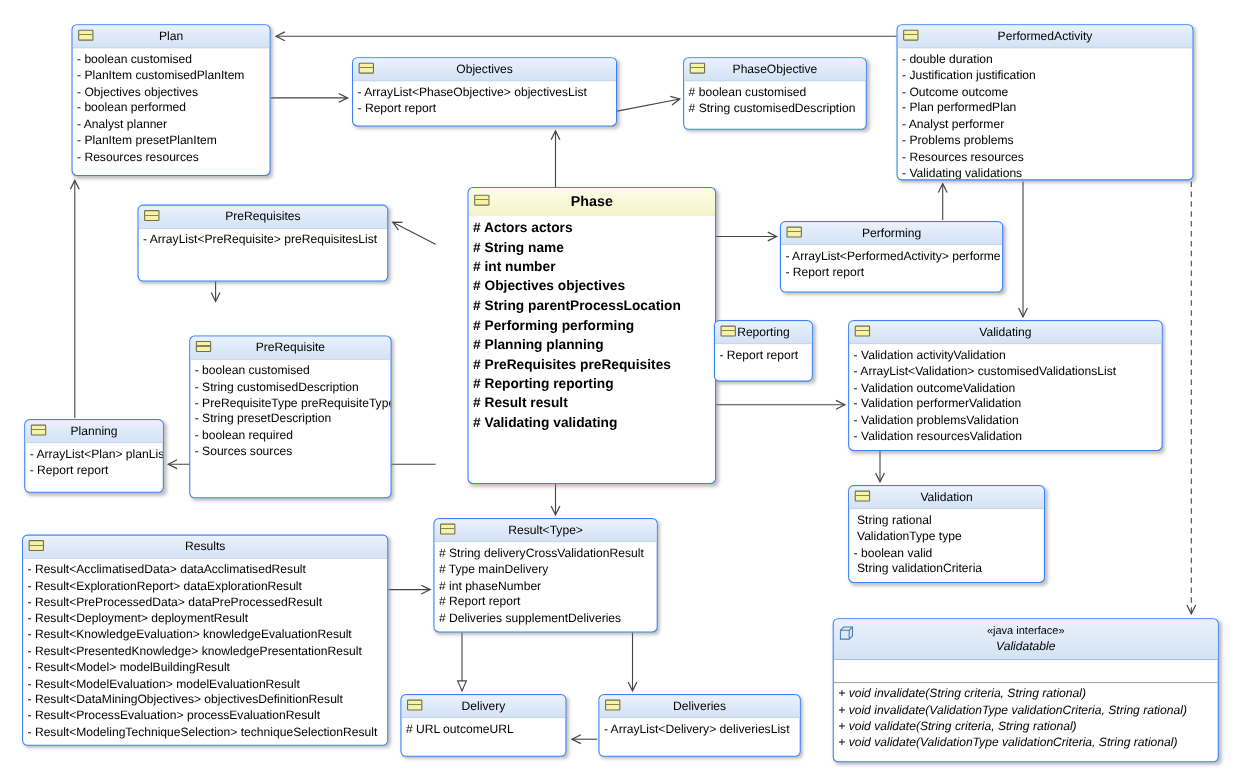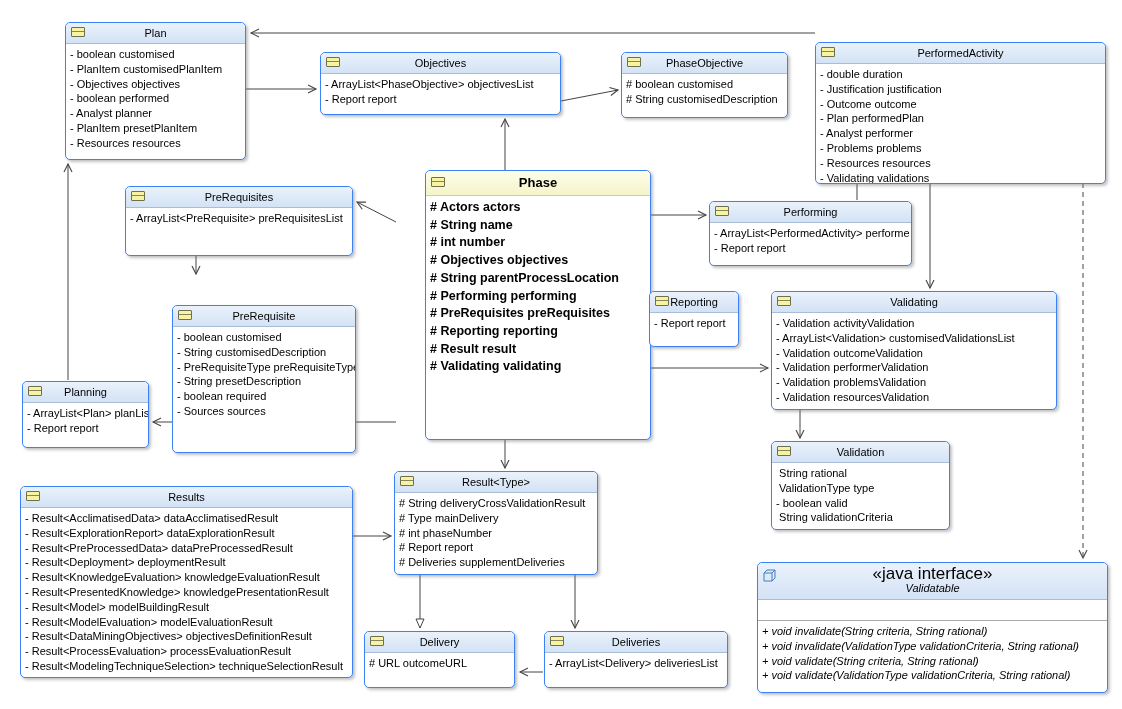--- a/index.html
+++ b/index.html
@@ -53,21 +53,21 @@
     border-bottom:1px solid #cfcf9f;
     font-weight:bold;font-size:13px;
   }
   .emph .cicon{top:6px;}
   .emph .attr{font-weight:bold;font-size:12.5px;line-height:17.7px;}
   
   .iface .hdr{
     height:37px;line-height:normal;
     padding-top:3px;box-sizing:border-box;
   }
-  .iface .stereo{display:block;font-size:17px;line-height:15px;}
+  .iface .stereo{display:block;font-size:10px;line-height:15px;}
   .iface .ititle{display:block;font-size:11px;line-height:15px;font-style:italic;font-weight:normal;}
   .iface .empty-compartment{
     height:20px;border-bottom:1px solid #a9a9a9;
   }
   .iface .attr{font-style:italic;}
   .iicon{
     position:absolute;left:5px;top:6px;width:13px;height:13px;
   }
 </style>
 </head>
@@ -130,21 +130,21 @@
   </div>
 
   <div class="uml-class" style="left:621px;top:52px;width:167px;height:66px;">
     <div class="hdr"><span class="cicon"></span><span>PhaseObjective</span></div>
     <div class="attrs">
         <div class="attr"># boolean customised</div>
         <div class="attr"># String customisedDescription</div>
       </div>
   </div>
 
-  <div class="uml-class" style="left:815px;top:22px;width:291px;height:142px;margin-top:20px;">
+  <div class="uml-class" style="left:815px;top:22px;width:270px;height:142px;">
     <div class="hdr"><span class="cicon"></span><span>PerformedActivity</span></div>
     <div class="attrs">
         <div class="attr">- double duration</div>
         <div class="attr">- Justification justification</div>
         <div class="attr">- Outcome outcome</div>
         <div class="attr">- Plan performedPlan</div>
         <div class="attr">- Analyst performer</div>
         <div class="attr">- Problems problems</div>
         <div class="attr">- Resources resources</div>
         <div class="attr">- Validating validations</div>
@@ -160,20 +160,21 @@
 
   <div class="uml-class emph" style="left:397px;top:170px;width:226px;height:270px;margin-left:28px;">
     <div class="hdr"><span class="cicon"></span><span>Phase</span></div>
     <div class="attrs">
         <div class="attr"># Actors actors</div>
         <div class="attr"># String name</div>
         <div class="attr"># int number</div>
         <div class="attr"># Objectives objectives</div>
         <div class="attr"># String parentProcessLocation</div>
         <div class="attr"># Performing performing</div>
+        <div class="attr"># Planning planning</div>
         <div class="attr"># PreRequisites preRequisites</div>
         <div class="attr"># Reporting reporting</div>
         <div class="attr"># Result result</div>
         <div class="attr"># Validating validating</div>
       </div>
   </div>
 
   <div class="uml-class" style="left:709px;top:201px;width:203px;height:65px;">
     <div class="hdr"><span class="cicon"></span><span>Performing</span></div>
     <div class="attrs">

